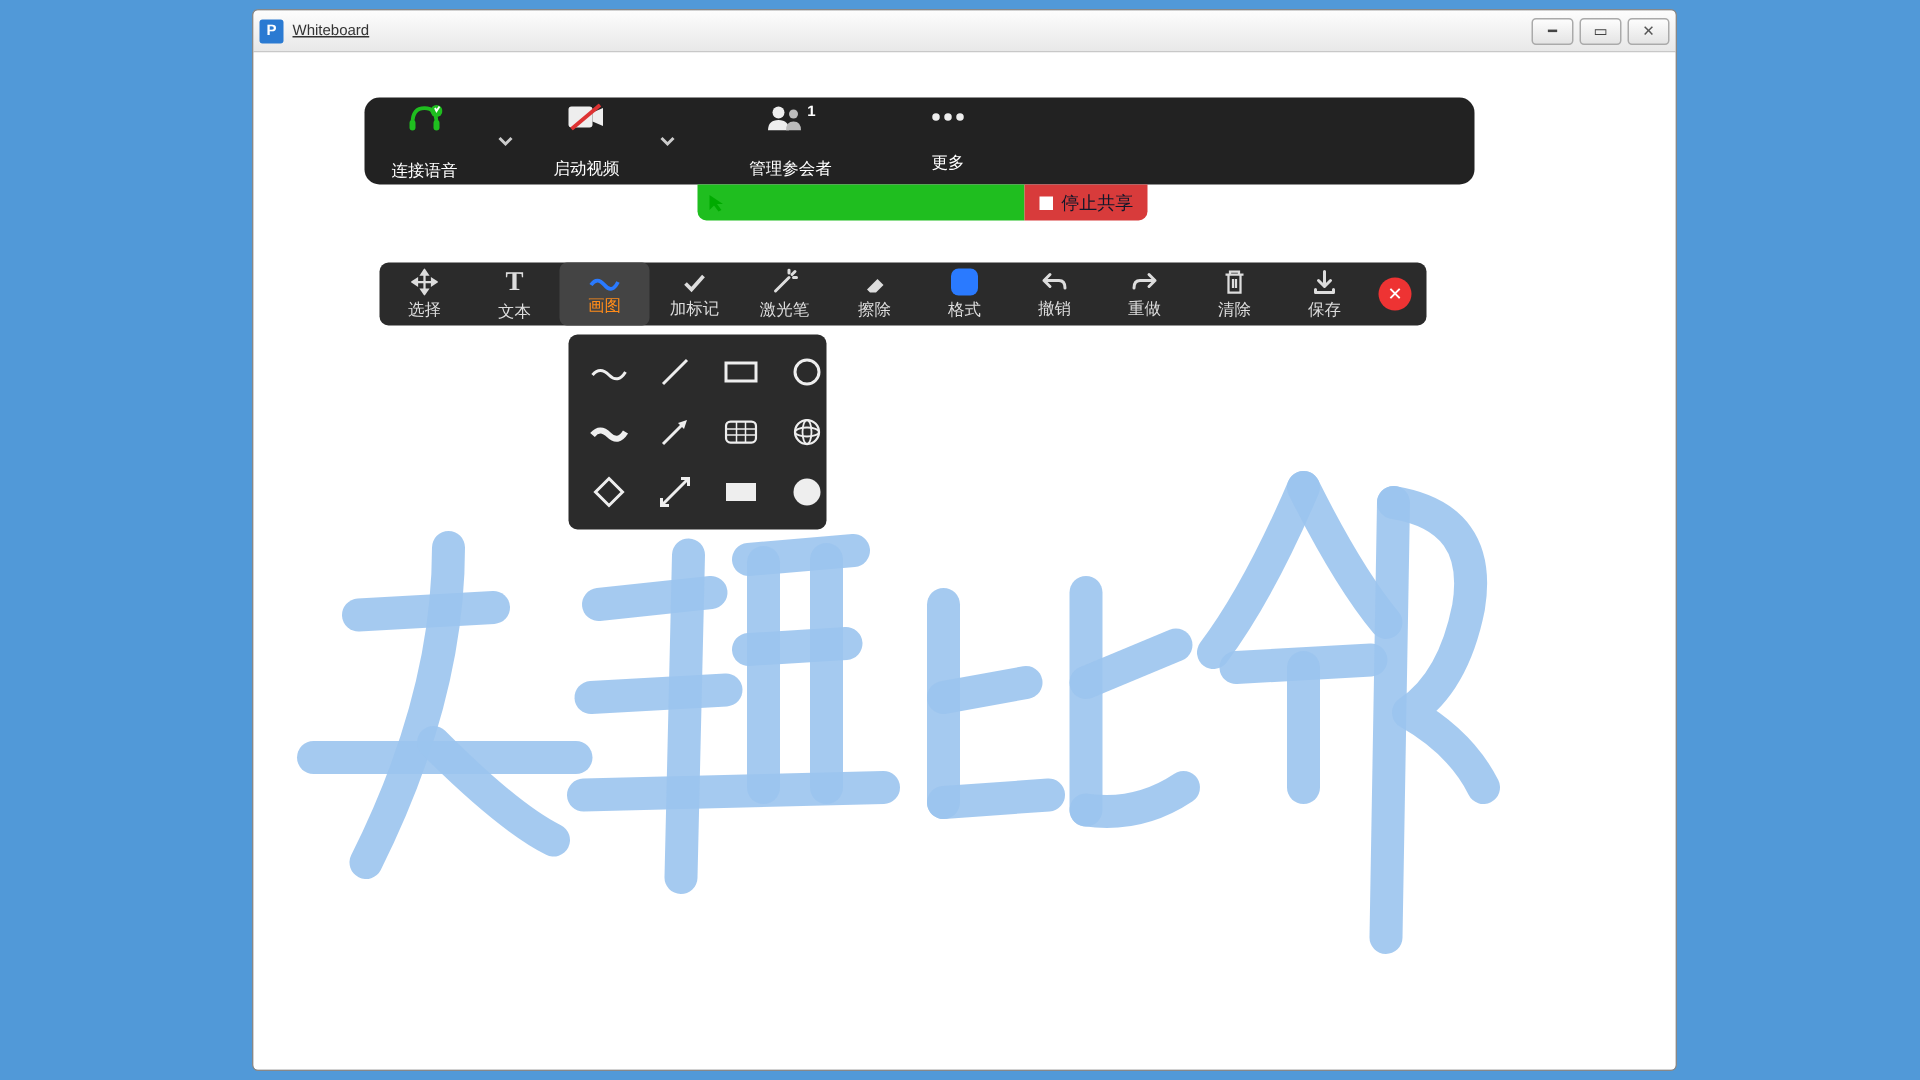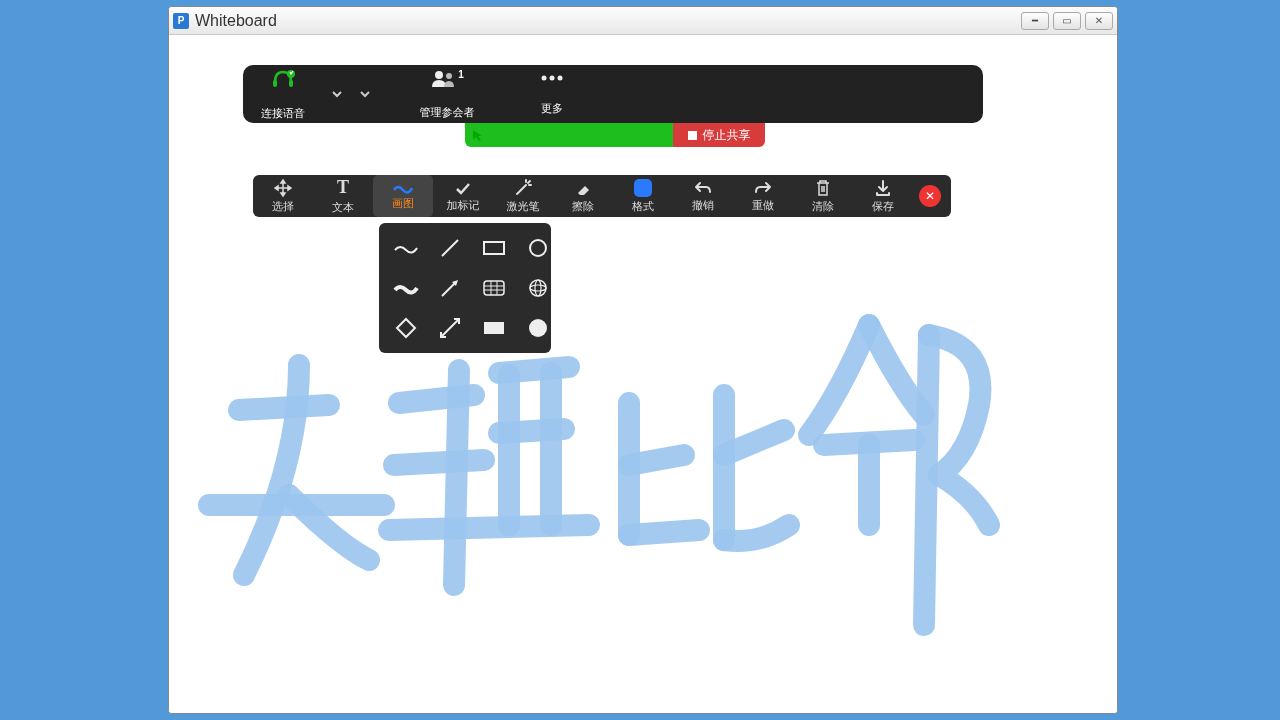--- a/index.html
+++ b/index.html
@@ -1,41 +1,41 @@
 <!DOCTYPE html>
 <html><head>
 <meta charset="utf-8">
 <style>
 * { margin: 0; padding: 0; box-sizing: border-box; font-family: "Microsoft YaHei", Arial, sans-serif; }
 body { width: 1280px; height: 720px; background: #5199d8; overflow: hidden; }
 .window { position: absolute; left: 168px; top: 6px; width: 950px; height: 708px; background: #fff; border: 1px solid #888; border-radius: 4px; overflow: hidden; }
 .titlebar { height: 28px; background: linear-gradient(#fdfdfd,#e8e8e8); border-bottom: 1px solid #c8c8c8; display: flex; align-items: center; padding: 0 4px; }
 .titlebar .app-icon { width: 16px; height: 16px; background: #2a7ad2; border-radius: 2px; margin-right: 6px; display:flex;align-items:center;justify-content:center;color:#fff;font-size:10px;font-weight:bold;}
-.titlebar .title { font-size: 16px; color: #333; }
+.titlebar .title { font-size: 10px; color: #333; text-decoration: underline; }
 .titlebar .win-controls { margin-left: auto; display: flex; gap: 4px; }
 .titlebar .win-btn { width: 28px; height: 18px; border: 1px solid #aaa; border-radius: 3px; background: linear-gradient(#fdfdfd,#e4e4e4); display:flex;align-items:center;justify-content:center; font-size:10px; color:#444; cursor:pointer;}
 .titlebar .win-btn.close { color:#555; }
 .canvas-area { position:absolute; left:0; top:28px; right:0; bottom:0; background:#fff; }
 
 
 .zoom-bar { position:absolute; left:74px; top:30px; width:740px; height:58px; background:#222; border-radius:10px; display:flex; align-items:center; color:#fff; }
 .zoom-item { display:flex; flex-direction:column; align-items:center; justify-content:center; height:100%; cursor:pointer; }
 .zoom-label { font-size:11px; margin-top:18px; white-space:nowrap;text-align:center; }
 .zi-audio{ width:80px; }
 .zi-video{ width:80px; }
 .zi-part{ width:100px; }
 .zi-newshare{ width:78px; }
 .zi-pause{ width:78px; }
 .zi-wb{ width:68px; }
 .zi-more{ width:62px; }
 .chev { width:28px; height:100%; display:flex;align-items:center;justify-content:center; cursor:pointer; }
 
 .share-strip { position:absolute; left:296px; top:88px; width:300px; height:24px; display:flex; }
 .share-green { flex:1; background:#1fbe1f; border-radius:0 0 0 6px; display:flex;align-items:center; padding-left:6px;}
-.share-red { width:92px; background:#d83b3b; border-radius:0 0 6px 0; display:flex;align-items:center;justify-content:center; gap:6px; color:#ffffff; font-size:12px; cursor:pointer;}
+.share-red { width:82px; background:#d83b3b; border-radius:0 0 6px 0; display:flex;align-items:center;justify-content:center; gap:6px; color:#0f172a; font-size:12px; cursor:pointer;}
 .share-red .sq{ width:9px; height:9px; background:#fff; }
 
 
 .ann-bar { position:absolute; left:84px; top:140px; width:698px; height:42px; background:#2b2b2b; border-radius:6px; display:flex; }
 .ann-item { width:60px; display:flex; flex-direction:column; align-items:center; justify-content:center; color:#ddd; font-size:11px; cursor:pointer; gap:2px;}
 .ann-item.active { background:#444; border-radius:5px; color:#ff8c1a; }
 .ann-item.format .sq { width:18px; height:18px; background:#2a7aff; border-radius:5px; }
 .ann-close { width:22px; height:22px; background:#e33; border-radius:11px; display:flex;align-items:center;justify-content:center; color:#fff; font-size:12px; align-self:center; margin-left:6px; cursor:pointer;}
 
 
@@ -73,20 +73,28 @@
             <path d="M19 4 l1 2 l2 -3" stroke="#fff" stroke-width="1.3" fill="none"></path>
           </svg>
         <span class="zoom-label">连接语音</span>
       </div>
       <div class="chev">
           <svg width="12" height="12">
             <path d="M2 4 L6 8 L10 4" stroke="#ccc" stroke-width="2" fill="none"></path>
           </svg>
         </div>
 
+      <div class="zoom-item zi-video">
+        <svg width="26" height="18">
+            <rect x="1" y="2" width="16" height="14" rx="2" fill="#eee"></rect>
+            <path d="M17 6 L24 3 L24 15 L17 12 Z" fill="#eee"></path>
+            <line x1="3" y1="17" x2="22" y2="1" stroke="#d33" stroke-width="2.5"></line>
+          </svg>
+        <span class="zoom-label">启动视频</span>
+      </div>
       <div class="chev">
           <svg width="12" height="12">
             <path d="M2 4 L6 8 L10 4" stroke="#ccc" stroke-width="2" fill="none"></path>
           </svg>
         </div>
 
       <div style="width:18px"></div>
 
       <div class="zoom-item zi-part">
         <div style="display:flex;align-items:flex-start;">

